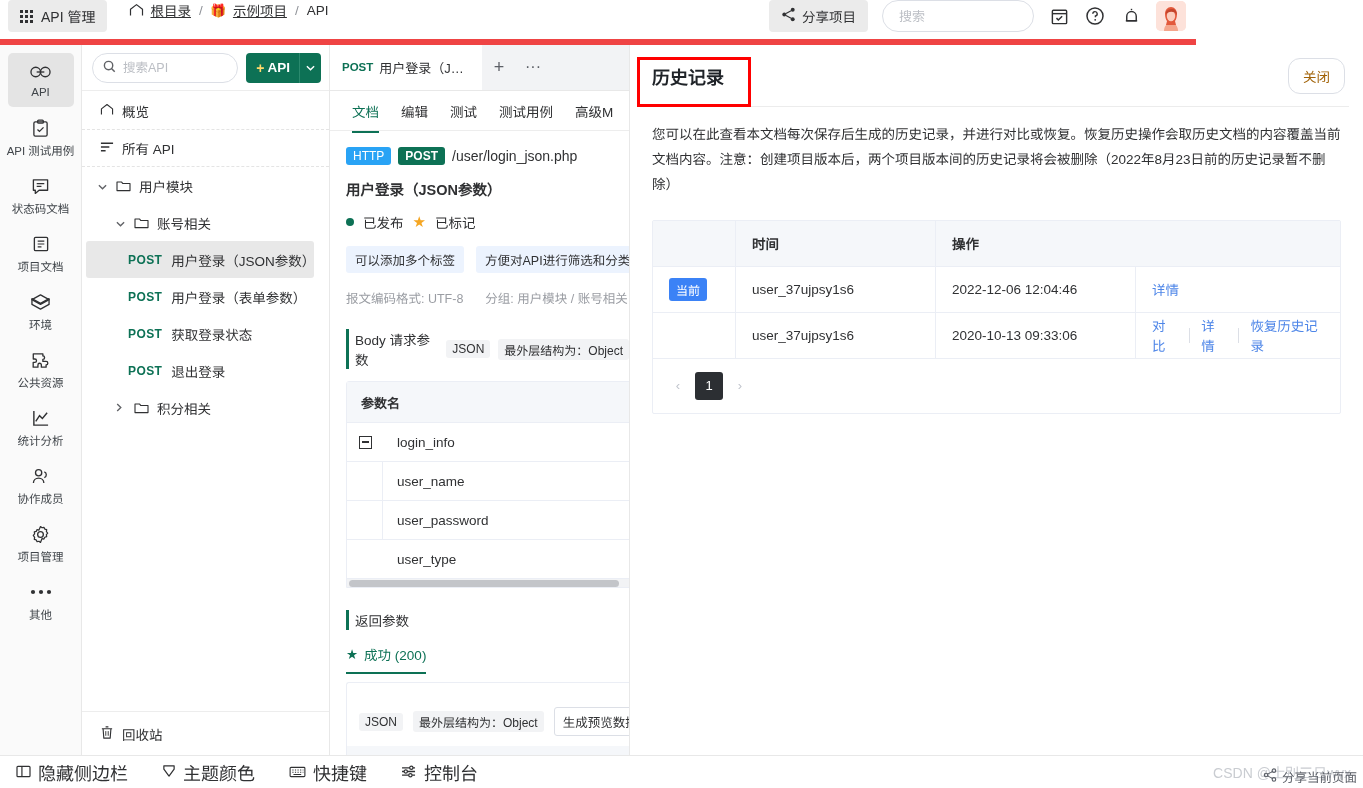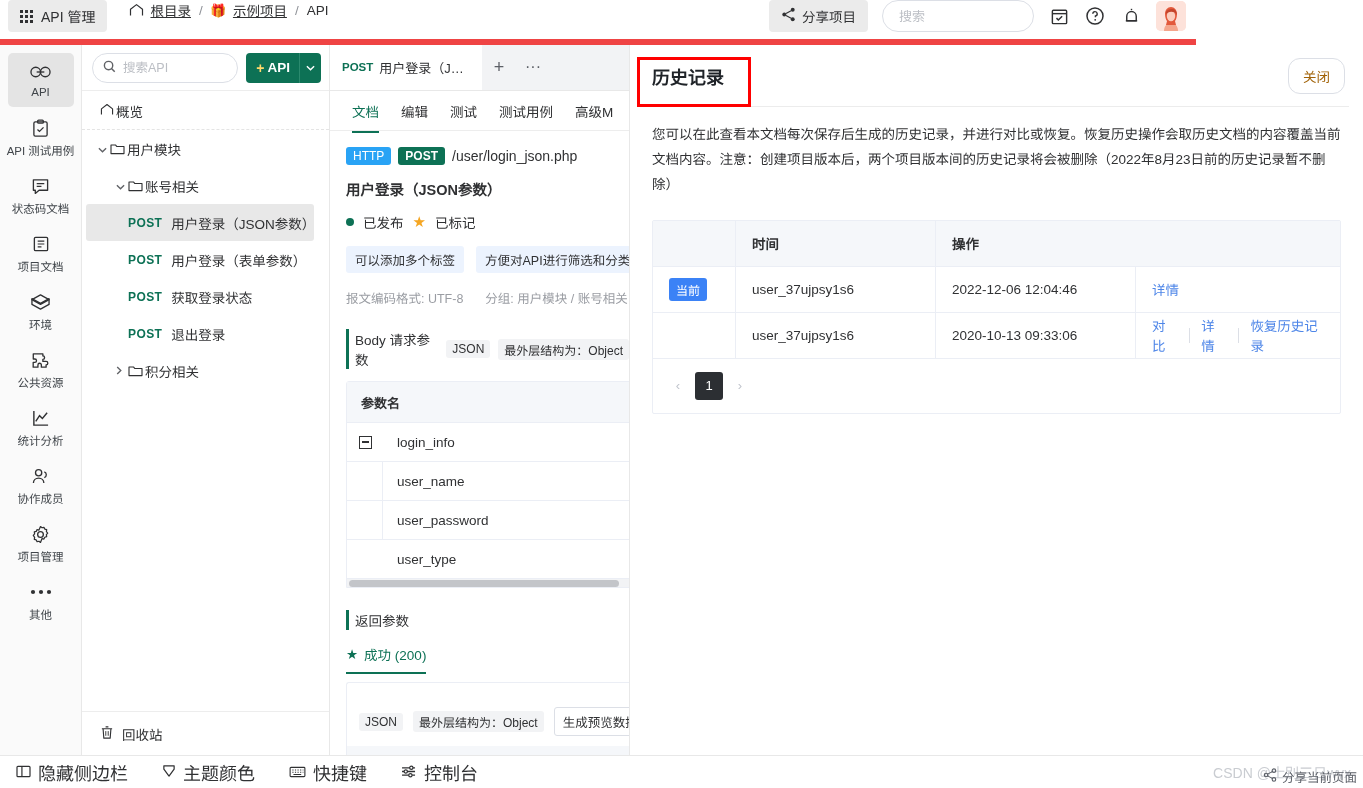--- a/index.html
+++ b/index.html
@@ -87,21 +87,21 @@
   .add-api-btn { height: 30px; border-radius: 4px; background: #0d7155;
     color: #fff; display: flex; align-items: stretch; cursor: pointer;
     overflow: hidden; }
   .add-api-main { display: flex; align-items: center; gap: 3px;
     padding: 0 9px 0 10px; font-size: 13.5px; font-weight: bold; }
   .add-api-plus { color: #ffd96b; font-size: 14px; font-weight: bold; }
   .add-api-caret { display: flex; align-items: center; justify-content: center;
     width: 22px; border-left: 1px solid #2b8a6e; }
 
   .tree-body { flex: 1; overflow: hidden; padding-top: 2px; }
-  .tree-row { height: 37px; display: flex; align-items: center; gap: 2px;
+  .tree-row { height: 37px; display: flex; align-items: center; gap: 8px;
     padding-left: 18px; cursor: pointer; font-size: 13.5px; color: #303133; }
   .tree-row.sep { border-bottom: 1px dashed #e4e4e4; }
   .tree-row.indent1 { padding-left: 16px; }
   .tree-row.indent2 { padding-left: 34px; }
   .tree-row.api { padding-left: 46px; gap: 9px; }
   .tree-row.api.selected { background: #e8e8e8; border-radius: 3px;
     width: 228px; margin-left: 4px; padding-left: 42px; }
   .tree-row.indent3 { padding-left: 34px; }
   .method-post { color: #0d7155; font-weight: bold; font-size: 12px;
     letter-spacing: .4px; }
@@ -464,20 +464,28 @@
     <div class="tree-body">
       <div class="tree-row sep">
         <span>
           <svg width="14" height="13" viewBox="0 0 15 14">
               <path d="M1.5 12.5V6.3L7.5 1.6l6 4.7v6.2" fill="none" stroke="#303133" stroke-width="1.2" stroke-linejoin="round"></path>
             </svg>
         </span>
         <span>概览</span>
       </div>
 
+      <div class="tree-row sep">
+        <span>
+          <svg width="14" height="12" viewBox="0 0 15 12">
+              <path d="M1 2h13M1 6h9M1 10h5" stroke="#303133" stroke-width="1.4"></path>
+            </svg>
+        </span>
+        <span>所有 API</span>
+      </div>
 
       <div class="tree-row indent1">
         <span class="chev">
           <svg width="9" height="6" viewBox="0 0 10 6">
               <path d="M1 1l4 4 4-4" fill="none" stroke="#606266" stroke-width="1.5"></path>
             </svg>
         </span>
         <span class="folder-ico">
           <svg width="15" height="13" viewBox="0 0 16 14">
               <path d="M1 3.3h5l1.3 1.6H15v7.6H1z" fill="none" stroke="#303133" stroke-width="1.2" stroke-linejoin="round"></path>

